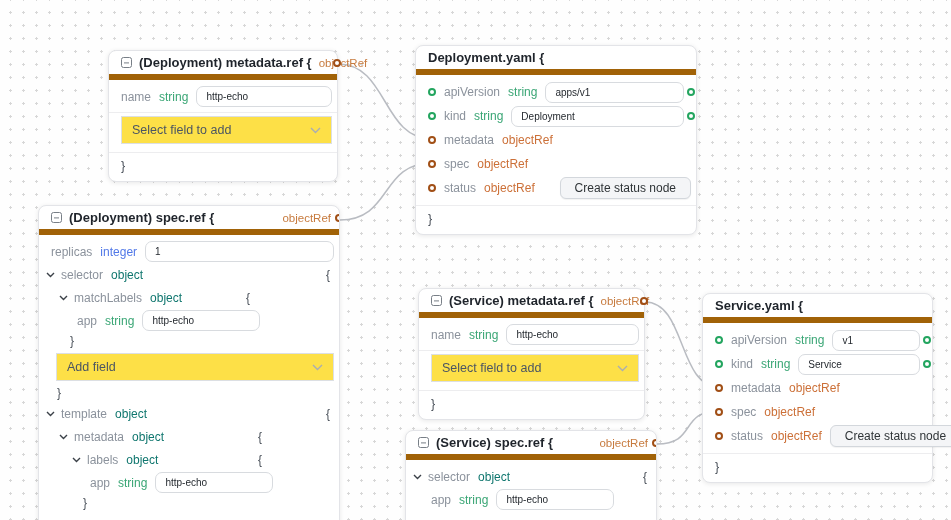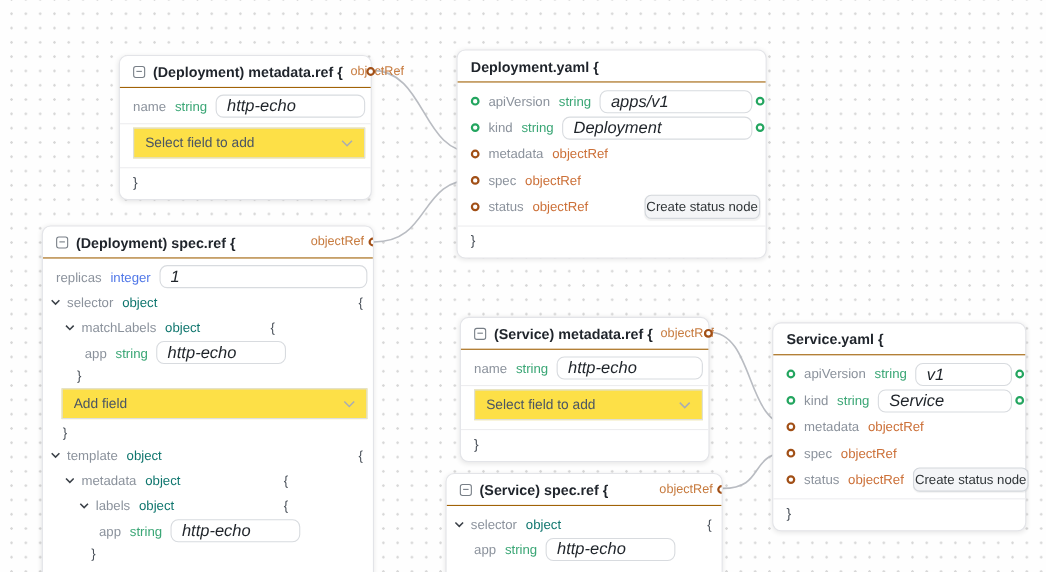--- a/index.html
+++ b/index.html
@@ -27,21 +27,21 @@
     border-radius: 8px;
     box-shadow: 0 1px 5px rgba(0,0,0,0.09);
     font-size: 12px;
     color: #3d434b;
   }
   .node-header {
     position: relative;
     height: 29px;
     display: flex; align-items: center; gap: 7px;
     padding: 0 8px 0 12px;
-    border-bottom: 1px solid #a16207;
+    border-bottom: 6px solid #a16207;
   }
   .node-title { font-weight: 700; font-size: 13px; color: #1f242b; white-space: nowrap; }
   .badge { margin-left: auto; font-size: 11.5px; color: #c77b3f; white-space: nowrap; }
 
   .handle {
     width: 8px; height: 8px; border-radius: 50%;
     background: #fff; flex: 0 0 auto; display: inline-block;
   }
   .handle.green  { border: 2px solid #23a55f; }
   .handle.orange { border: 2px solid #a14f16; }
@@ -70,21 +70,21 @@
   .row.obj.ind2 { margin-left: 21px; }
   .row.brace.bind0 { padding-left: 6px; }
   .row.brace.bind1 { padding-left: 19px; }
   .row.brace.bind2 { padding-left: 32px; }
 
   .field-input {
     height: 21px;
     border: 1px solid #d8dbdf; border-radius: 7px;
     background: #fff; outline: none;
     padding: 0 9px;
-    font-family: inherit; font-size: 15px; color: #1f242a; font-style: italic;
+    font-family: inherit; font-size: 10px; color: #1f242a;
   }
   .field-input.flex { flex: 1; min-width: 0; }
   .field-input.fixed { width: 118px; }
 
   .sep { height: 1px; background: #ededef; margin: 4px -5px 0 -12px; }
 
   .select-box {
     height: 28px; margin: 3px 0;
     border: 1px solid #dcdfe3; border-radius: 0;
     display: flex; align-items: center;
@@ -100,21 +100,21 @@
     padding: 6px 12px 8px;
     font-size: 12.5px; color: #4a515a;
   }
 
   .btn {
     margin-left: auto;
     background: #f4f5f7;
     border: 1px solid #d3d7dc;
     border-radius: 6px;
     font-family: inherit; font-size: 12px; color: #2f3437;
-    padding: 3px 1px;
+    padding: 3px 14px;
     box-shadow: 0 1px 1px rgba(0,0,0,0.05);
     white-space: nowrap; cursor: pointer;
   }
 
   .collapse-icon { width: 11px; height: 11px; border: 1.2px solid #787f87; border-radius: 2.5px; position: relative; flex: 0 0 auto; cursor: pointer; }
   .collapse-icon::after { content:""; position: absolute; left: 2px; right: 2px; top: 50%; height: 1.2px; background: #787f87; transform: translateY(-50%); }
 
   
   #n-dep-meta { left: 108px; top: 50px;  width: 230px; }
   #n-dep-yaml { left: 415px; top: 45px;  width: 282px; }

